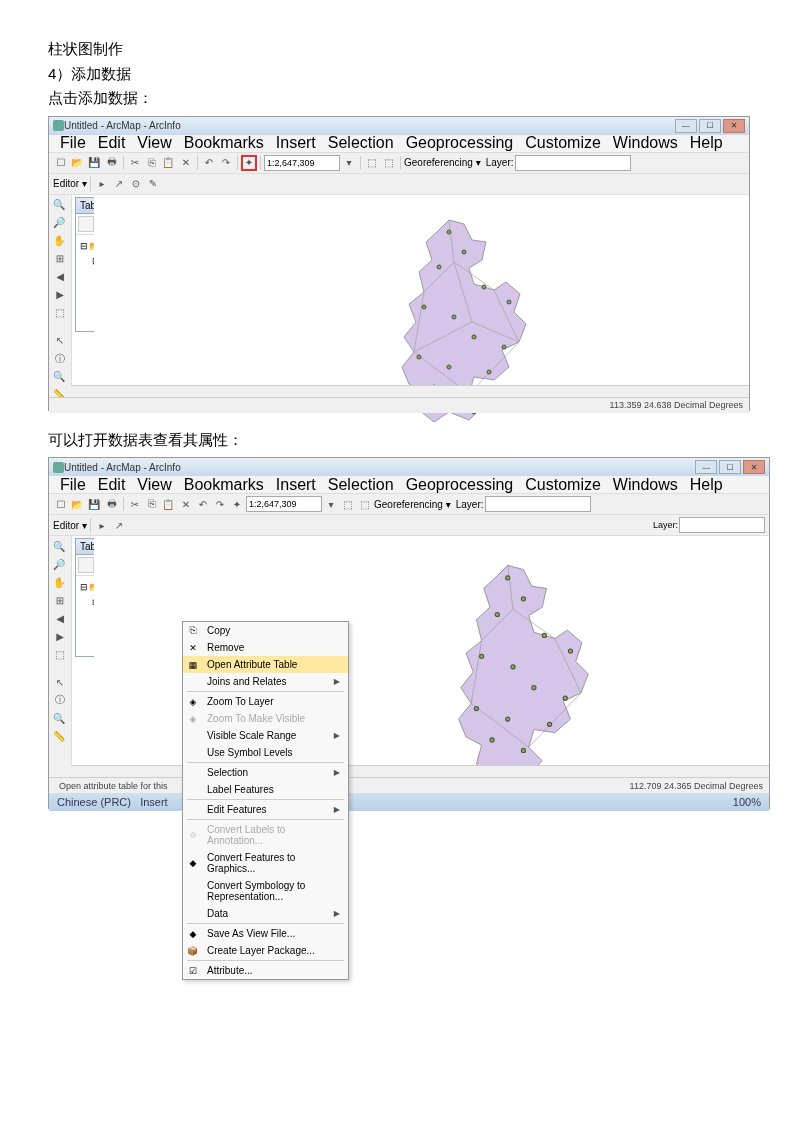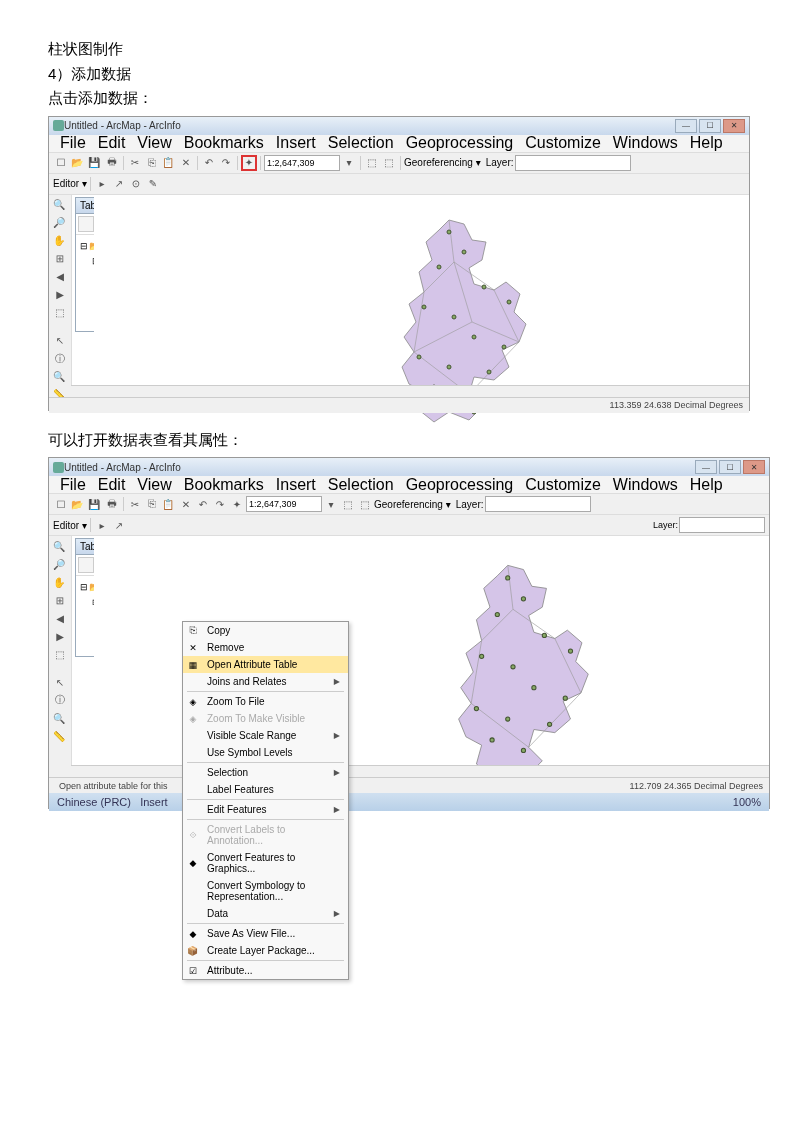--- a/index.html
+++ b/index.html
@@ -290,21 +290,21 @@
             <span class="ctxicon">▦</span>
             <span>Open Attribute Table</span>
           </div>
       <div class="ctxitem">
             <span>Joins and Relates</span>
             <span class="arrow">▶</span>
           </div>
       <div class="ctxsep"></div>
       <div class="ctxitem">
             <span class="ctxicon">◈</span>
-            <span>Zoom To File</span>
+            <span>Zoom To Layer</span>
           </div>
       <div class="ctxitem dis">
             <span class="ctxicon">◈</span>
             <span>Zoom To Make Visible</span>
           </div>
       <div class="ctxitem">
             <span>Visible Scale Range</span>
             <span class="arrow">▶</span>
           </div>
       <div class="ctxitem">

